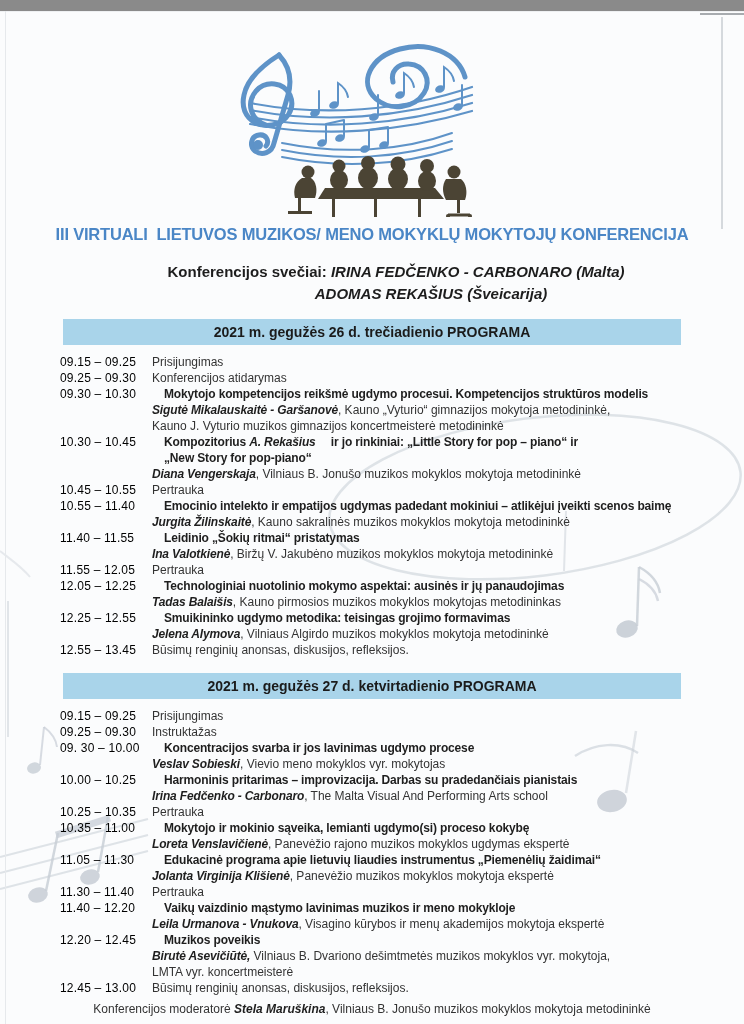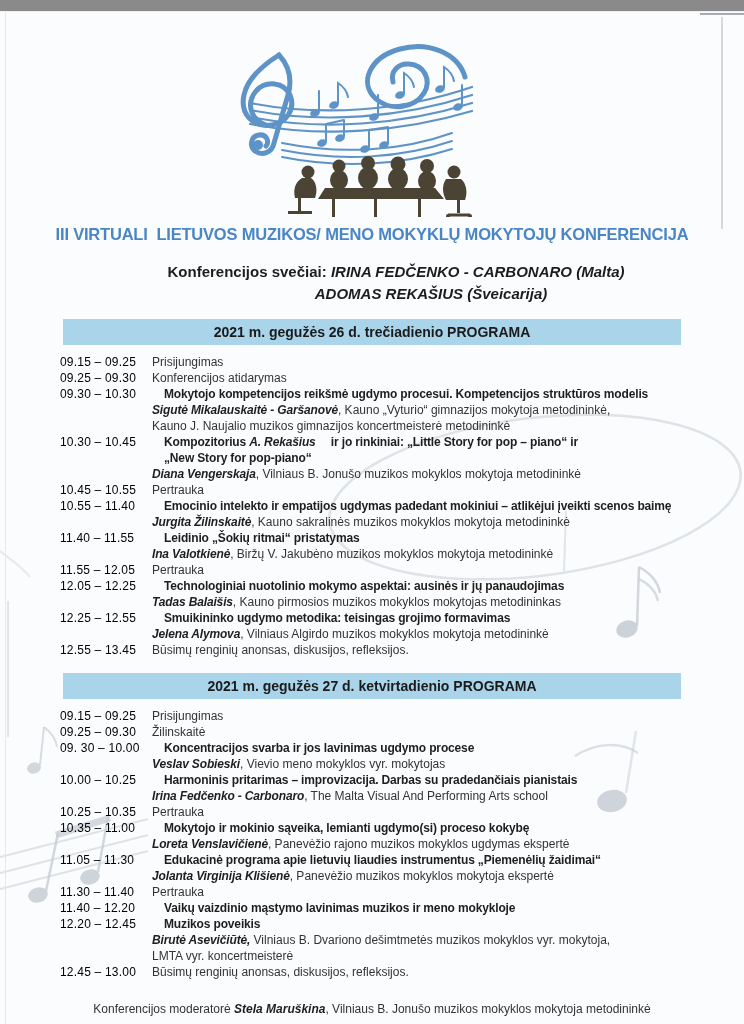--- a/index.html
+++ b/index.html
@@ -175,21 +175,21 @@
             <div class="ptime">09.25 – 09.30</div>
             <div class="pcontent">
               <div class="pline"><span class="seg-n">Konferencijos atidarymas</span></div>
             </div>
           </div>
           <div class="prow">
             <div class="ptime">09.30 – 10.30</div>
             <div class="pcontent">
               <div class="pline"><span class="seg-b">Mokytojo kompetencijos reikšmė ugdymo procesui. Kompetencijos struktūros modelis</span></div>
               <div class="pline"><span class="seg-bi">Sigutė Mikalauskaitė - Garšanovė</span><span class="seg-n">, Kauno „Vyturio“ gimnazijos mokytoja metodininkė,</span></div>
-              <div class="pline"><span class="seg-n">Kauno J. Naujalio muzikos gimnazijos koncertmeisterė metodininkė</span></div>
+              <div class="pline"><span class="seg-n">Kauno J. Vyturio muzikos gimnazijos koncertmeisterė metodininkė</span></div>
             </div>
           </div>
           <div class="prow">
             <div class="ptime">10.30 – 10.45</div>
             <div class="pcontent">
               <div class="pline"><span class="seg-b">Kompozitorius </span><span class="seg-bi">A. Rekašius</span><span class="seg-b"> ir jo rinkiniai: „Little Story for pop – piano“ ir</span></div>
               <div class="pline"><span class="seg-b">„New Story for pop-piano“</span></div>
               <div class="pline"><span class="seg-bi">Diana Vengerskaja</span><span class="seg-n">, Vilniaus B. Jonušo muzikos mokyklos mokytoja metodininkė</span></div>
             </div>
           </div>
@@ -246,21 +246,21 @@
         <div class="rows">
           <div class="prow">
             <div class="ptime">09.15 – 09.25</div>
             <div class="pcontent">
               <div class="pline"><span class="seg-n">Prisijungimas</span></div>
             </div>
           </div>
           <div class="prow">
             <div class="ptime">09.25 – 09.30</div>
             <div class="pcontent">
-              <div class="pline"><span class="seg-n">Žilinskaitė</span></div>
+              <div class="pline"><span class="seg-n">Instruktažas</span></div>
             </div>
           </div>
           <div class="prow">
             <div class="ptime">09. 30 – 10.00</div>
             <div class="pcontent">
               <div class="pline"><span class="seg-b">Koncentracijos svarba ir jos lavinimas ugdymo procese</span></div>
               <div class="pline"><span class="seg-bi">Veslav Sobieski</span><span class="seg-n">, Vievio meno mokyklos vyr. mokytojas</span></div>
             </div>
           </div>
           <div class="prow">
@@ -293,20 +293,21 @@
           <div class="prow">
             <div class="ptime">11.30 – 11.40</div>
             <div class="pcontent">
               <div class="pline"><span class="seg-n">Pertrauka</span></div>
             </div>
           </div>
           <div class="prow">
             <div class="ptime">11.40 – 12.20</div>
             <div class="pcontent">
               <div class="pline"><span class="seg-b">Vaikų vaizdinio mąstymo lavinimas muzikos ir meno mokykloje</span></div>
+              <div class="pline"><span class="seg-bi">Leila Urmanova - Vnukova</span><span class="seg-n">, Visagino kūrybos ir menų akademijos mokytoja ekspertė</span></div>
             </div>
           </div>
           <div class="prow">
             <div class="ptime">12.20 – 12.45</div>
             <div class="pcontent">
               <div class="pline"><span class="seg-b">Muzikos poveikis</span></div>
               <div class="pline"><span class="seg-bi">Birutė Asevičiūtė,</span><span class="seg-n"> Vilniaus B. Dvariono dešimtmetės muzikos mokyklos vyr. mokytoja,</span></div>
               <div class="pline"><span class="seg-n">LMTA vyr. koncertmeisterė</span></div>
             </div>
           </div>

